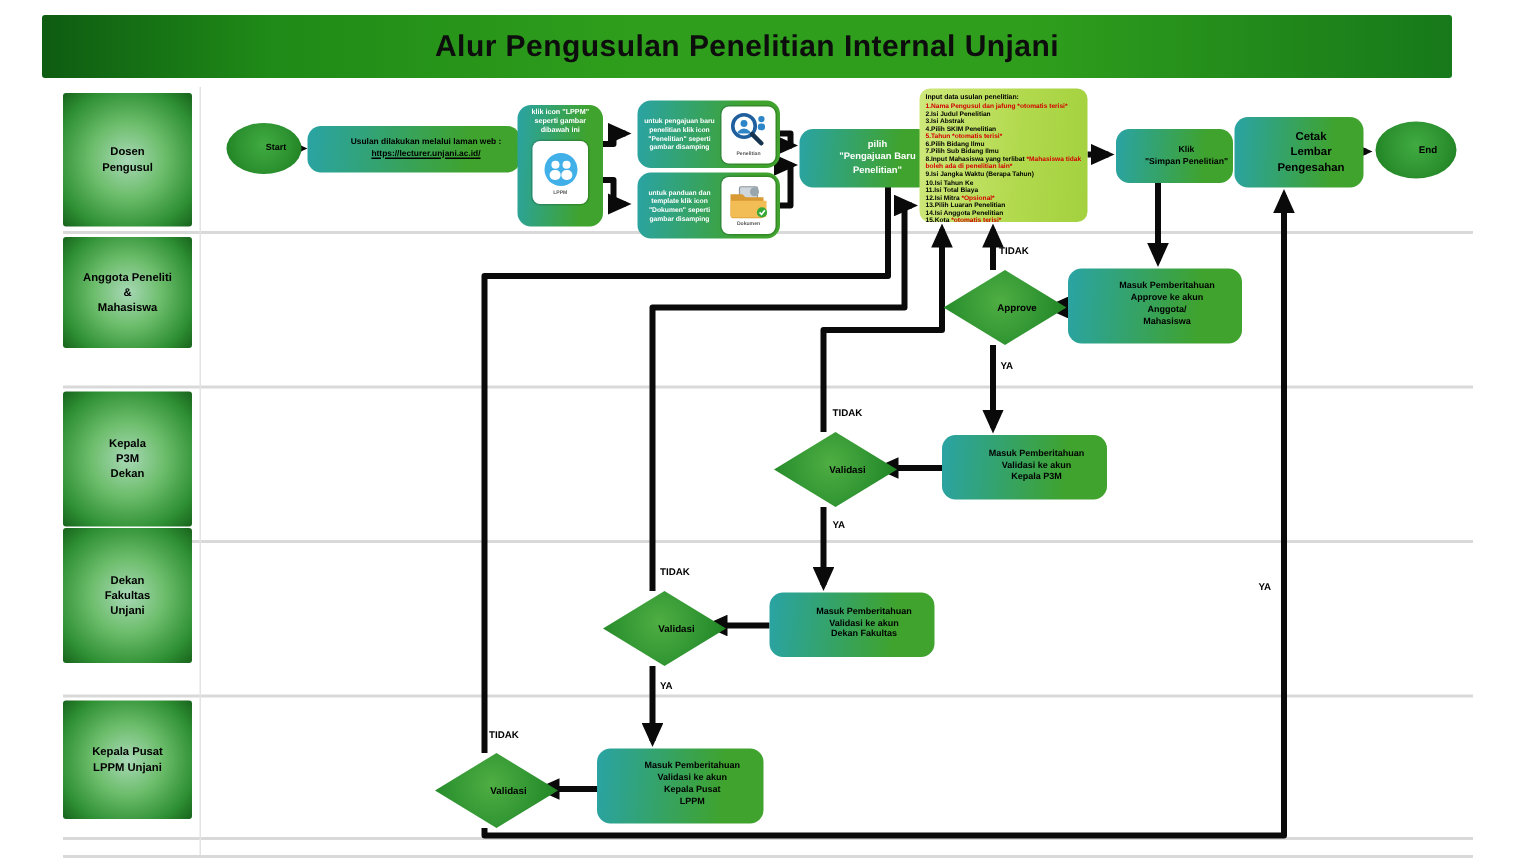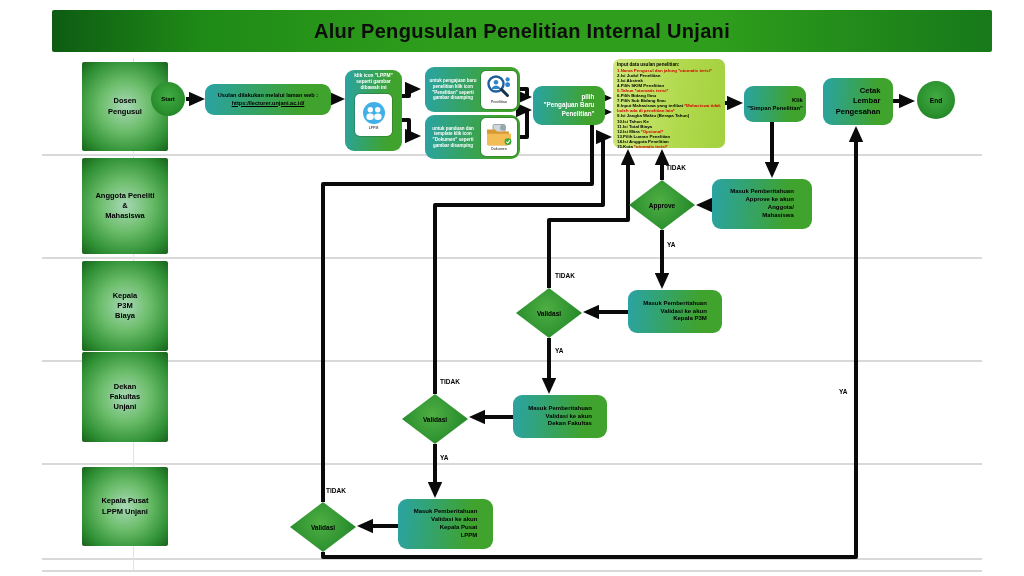--- a/index.html
+++ b/index.html
@@ -1,32 +1,32 @@
 <!DOCTYPE html>
 <html><head>
 <meta charset="utf-8">
 <style>
   html,body{margin:0;padding:0;background:#fff;}
   body{width:1024px;height:576px;position:relative;overflow:hidden;
        font-family:"Liberation Sans",sans-serif;color:#000;}
   .abs{position:absolute;}
   
-  .banner{left:52px;top:10px;width:940px;height:42px;
+  .banner{left:28px;top:10px;width:940px;height:42px;
     background:linear-gradient(90deg,#0e5c12 0%,#1f8a17 16%,#2f9e1c 42%,#2f9e1c 70%,#17791a 100%);
     display:flex;align-items:center;justify-content:center;border-radius:2px;}
   .banner .t{font-size:20px;font-weight:bold;color:#0d0d0d;letter-spacing:.3px;}
   
   .lane{left:42px;width:86px;border-radius:2px;display:flex;align-items:center;justify-content:center;
     text-align:center;font-weight:bold;font-size:7.5px;white-space:pre-line;line-height:1.35;
-    background:radial-gradient(circle at 50% 50%,#a8d8b6 0%,#6cbd6b 40%,#2e8f33 78%,#18631c 100%);margin-left:40px;}
+    background:radial-gradient(circle at 50% 50%,#a8d8b6 0%,#6cbd6b 40%,#2e8f33 78%,#18631c 100%);}
   .sep{background:#d9d9d9;height:1.5px;left:42px;width:940px;}
   .vsep{background:#e3e3e3;width:1px;left:133px;top:58px;height:512px;}
   
-  .node{display:flex;align-items:center;justify-content:center;text-align:right;
-    font-weight:bold;white-space:pre-line;}
+  .node{display:flex;align-items:center;justify-content:center;text-align:center;
+    font-weight:bold;white-space:pre-line;padding-left:16px;}
   .tealgreen{background:linear-gradient(95deg,#2aa3a4 0%,#3fa32e 75%);border-radius:9px;}
   .circle{border-radius:50%;background:radial-gradient(circle at 50% 42%,#41ab41 0%,#2d9230 55%,#1a7a1d 100%);
     font-size:6px;}
   .diamond{clip-path:polygon(50% 0,100% 50%,50% 100%,0 50%);
     background:radial-gradient(circle at 46% 42%,#4fae43 0%,#2f9431 55%,#1a7d1d 100%);
     font-size:6.5px;}
   .whitetext{color:#fff;}
   .inputbox{background:linear-gradient(95deg,#cfe87c 0%,#b1d94c 60%,#a3d13e 100%);
     border-radius:7px;text-align:left;padding:3px 4px;box-sizing:border-box;}
   .inputbox .title{font-size:4.6px;font-weight:bold;line-height:1.2;}
@@ -49,26 +49,26 @@
 <div class="abs sep" style="top:154px"></div>
 <div class="abs sep" style="top:257px"></div>
 <div class="abs sep" style="top:360px"></div>
 <div class="abs sep" style="top:463px"></div>
 <div class="abs sep" style="top:558px"></div>
 <div class="abs sep" style="top:570px"></div>
 <div class="abs vsep"></div>
 
 <div class="abs lane" style="top:62px;height:89px">Dosen
 Pengusul</div>
-<div class="abs lane" style="top:158px;height:96px">Anggota Peneliti
+<div class="abs lane" style="top:158px;height:74px">Anggota Peneliti
 &amp;
 Mahasiswa</div>
 <div class="abs lane" style="top:261px;height:90px">Kepala
 P3M
-Biaya</div>
+Dekan</div>
 <div class="abs lane" style="top:352px;height:90px">Dekan
 Fakultas
 Unjani</div>
 <div class="abs lane" style="top:467px;height:79px">Kepala Pusat
 LPPM Unjani</div>
 
 <svg class="abs wires" width="1024" height="576" viewBox="0 0 1024 576">
   <defs>
     <marker id="ah" markerWidth="4" markerHeight="3.6" refX="3" refY="1.8" orient="auto">
       <path d="M0,0 L4,1.8 L0,3.6 Z" fill="#0a0a0a"></path>

